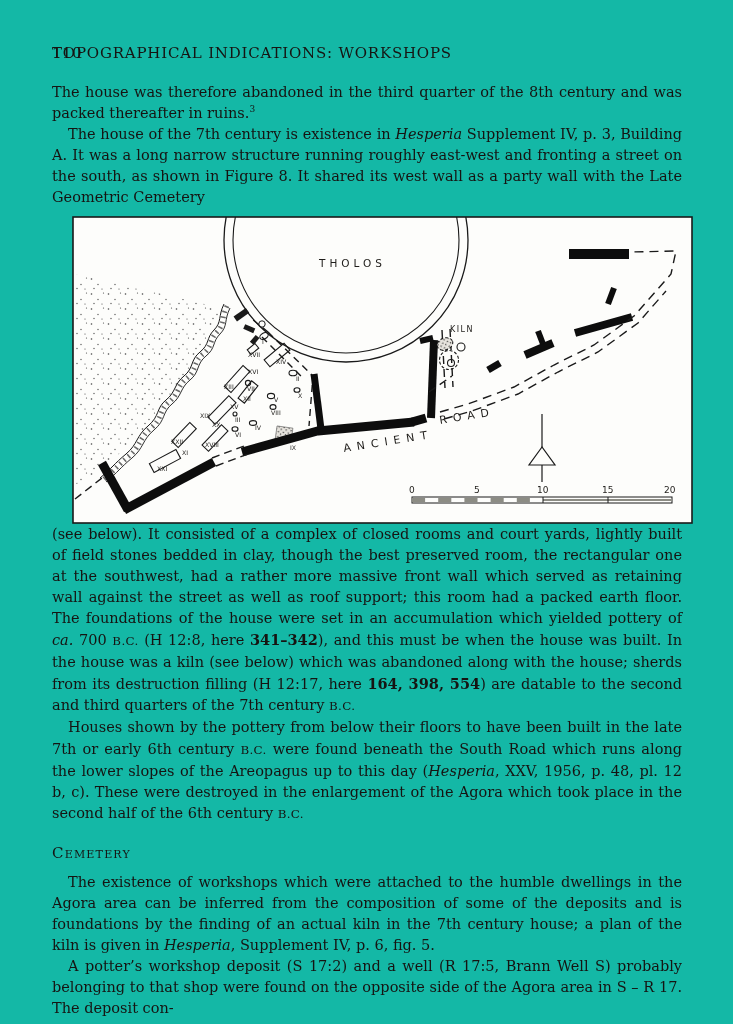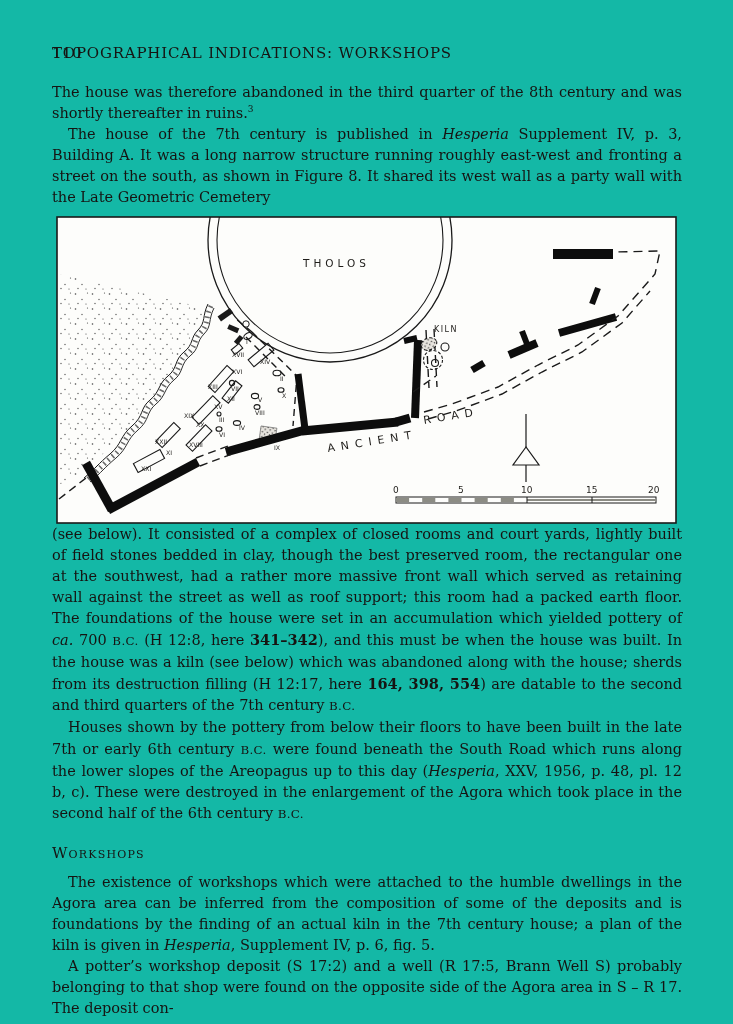--- a/index.html
+++ b/index.html
@@ -30,21 +30,21 @@
     margin:0;
     font-size:14.5px;
     line-height:21.1px;
     text-align:justify;
   }
   p.indent{text-indent:16px;}
   .i{font-style:italic;}
   .b{font-weight:bold;}
   .sc{font-size:.82em;letter-spacing:.3px;}
   .sup{vertical-align:super;font-size:.62em;line-height:0;}
-  figure.plan{margin:7px 0 0 4px;width:535px;}
+  figure.plan{margin:7px 0 0 20px;width:535px;}
   .figframe{display:block;}
   figcaption{
     margin-top:13px;
     text-align:center;
     font-size:13.2px;
     letter-spacing:.2px;
   }
   .after-fig{margin-top:25px;}
   h2.section{
     margin:19px 0 10px 0;
@@ -65,22 +65,22 @@
 </head>
 <body>
 
 <div class="page">
 
   <div class="runhead">
     <span class="pagenum">110</span>
     <span class="runtitle">TOPOGRAPHICAL INDICATIONS: WORKSHOPS</span>
   </div>
 
-  <p class="body"><span>The house was therefore abandoned in the third quarter of the 8th century and was shortly thereafter in ruins.</span><span class="sup">3</span></p>
-  <p class="body indent"><span>The house of the 7th century is published in </span><span class="i">Hesperia</span><span> Supplement IV, p. 3, Building A. It was a long narrow structure running roughly east-west and fronting a street on the south, as shown in Figure 8. It shared its west wall as a party wall with the Late Geometric Cemetery</span></p>
+  <p class="body"><span>The house was therefore abandoned in the third quarter of the 8th century and was packed thereafter in ruins.</span><span class="sup">3</span></p>
+  <p class="body indent"><span>The house of the 7th century is existence in </span><span class="i">Hesperia</span><span> Supplement IV, p. 3, Building A. It was a long narrow structure running roughly east-west and fronting a street on the south, as shown in Figure 8. It shared its west wall as a party wall with the Late Geometric Cemetery</span></p>
 
   <figure class="plan">
     <svg class="figframe" width="621" height="308" viewBox="0 0 621 308">
       <defs>
         <pattern id="stip" width="17" height="15" patternUnits="userSpaceOnUse">
           <circle cx="2.5" cy="3" r=".8" fill="#444"></circle>
           <circle cx="9" cy="8.5" r=".7" fill="#555"></circle>
           <circle cx="14.5" cy="2" r=".6" fill="#444"></circle>
           <circle cx="5" cy="12.5" r=".7" fill="#555"></circle>
           <circle cx="13" cy="13" r=".6" fill="#444"></circle>
@@ -240,18 +240,18 @@
           </g>
         </g>
 
       </g>
     </svg>
   </figure>
 
   <p class="body after-fig"><span>(see below). It consisted of a complex of closed rooms and court yards, lightly built of field stones bedded in clay, though the best preserved room, the rectangular one at the southwest, had a rather more massive front wall which served as retaining wall against the street as well as roof support; this room had a packed earth floor. The foundations of the house were set in an accumulation which yielded pottery of </span><span class="i">ca.</span><span> 700 </span><span class="sc">B.C.</span><span> (H 12:8, here </span><span class="b">341–342</span><span>), and this must be when the house was built. In the house was a kiln (see below) which was abandoned along with the house; sherds from its destruction filling (H 12:17, here </span><span class="b">164, 398, 554</span><span>) are datable to the second and third quarters of the 7th century </span><span class="sc">B.C.</span></p>
   <p class="body indent"><span>Houses shown by the pottery from below their floors to have been built in the late 7th or early 6th century </span><span class="sc">B.C.</span><span> were found beneath the South Road which runs along the lower slopes of the Areopagus up to this day (</span><span class="i">Hesperia</span><span>, XXV, 1956, p. 48, pl. 12 b, c). These were destroyed in the enlargement of the Agora which took place in the second half of the 6th century </span><span class="sc">B.C.</span></p>
 
-  <h2 class="section">Workshops</h2>
+  <h2 class="section">Cemetery</h2>
 
   <p class="body indent"><span>The existence of workshops which were attached to the humble dwellings in the Agora area can be inferred from the composition of some of the deposits and is foundations by the finding of an actual kiln in the 7th century house; a plan of the kiln is given in </span><span class="i">Hesperia</span><span>, Supplement IV, p. 6, fig. 5.</span></p>
   <p class="body indent"><span>A potter’s workshop deposit (S 17:2) and a well (R 17:5, Brann Well S) probably belonging to that shop were found on the opposite side of the Agora area in S – R 17. The deposit con-</span></p>
 
 </div>
 
 </body></html>

